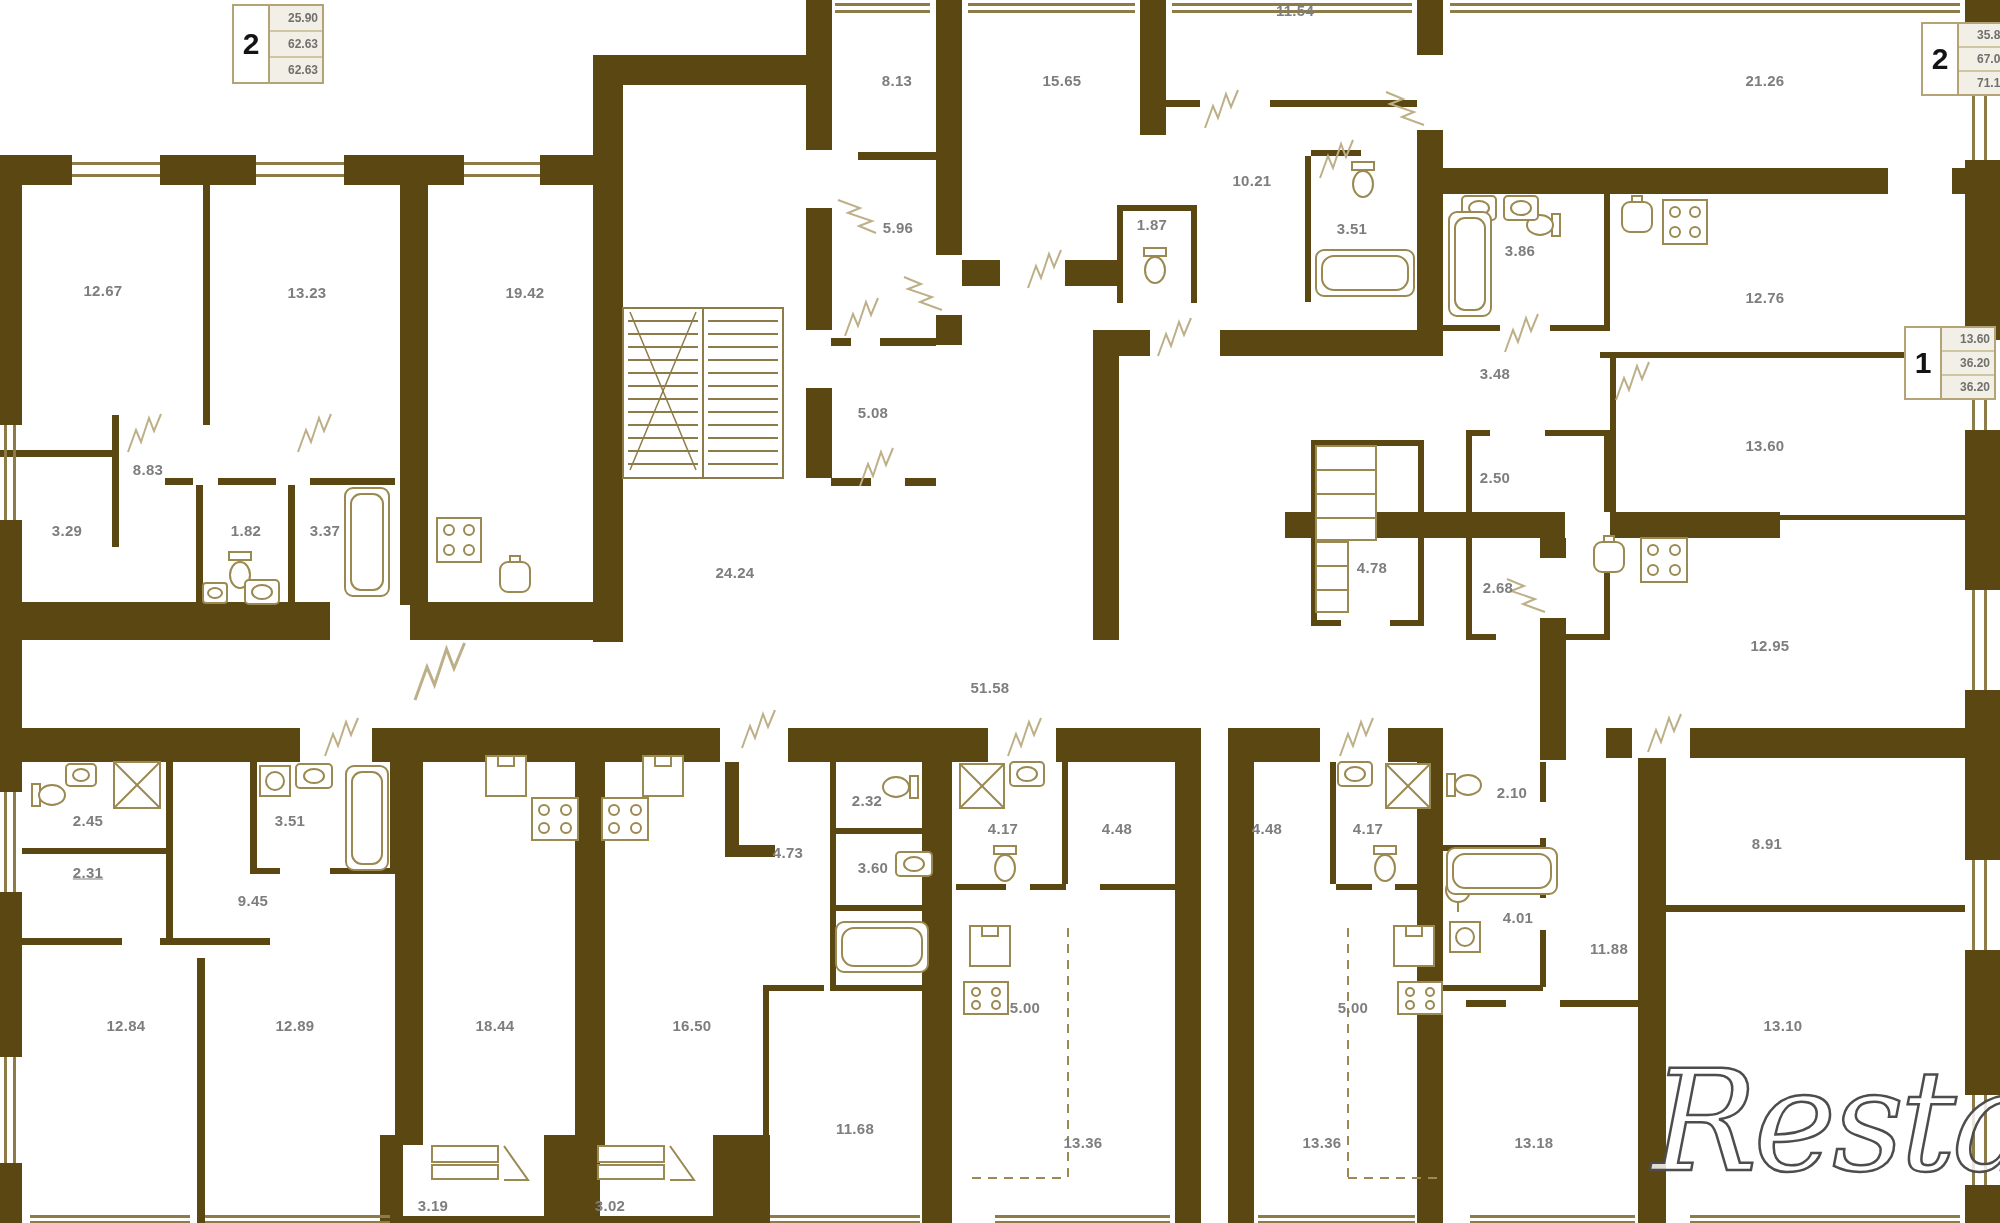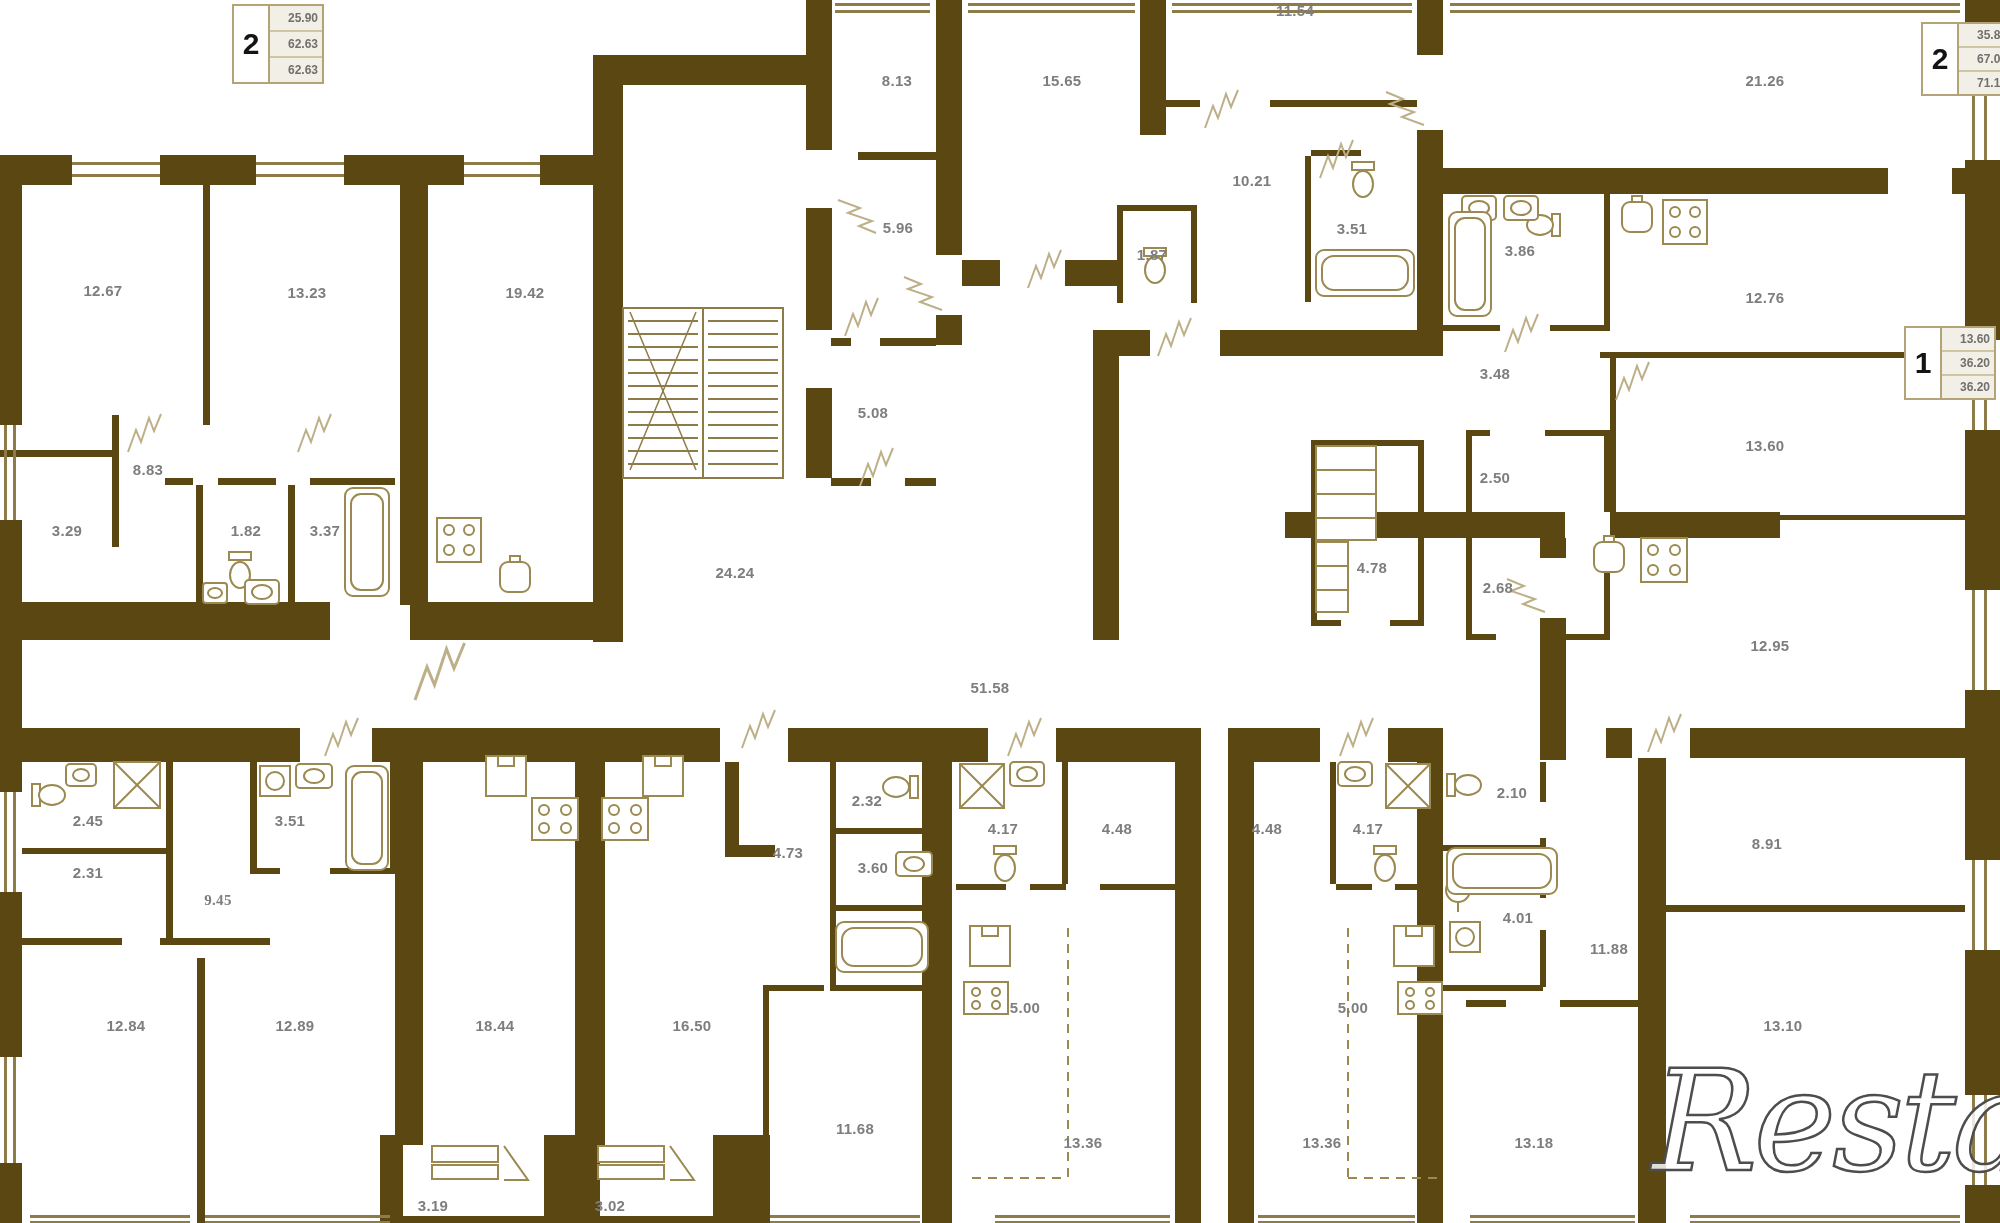--- a/index.html
+++ b/index.html
@@ -540,42 +540,42 @@
 
   <div id="labels">
       <span class="room-label" style="left: 897px; top: 80px;">8.13</span>
       <span class="room-label" style="left: 1062px; top: 80px;">15.65</span>
       <span class="room-label" style="left: 1295px; top: 10px;">11.54</span>
       <span class="room-label" style="left: 1765px; top: 80px;">21.26</span>
       <span class="room-label" style="left: 103px; top: 290px;">12.67</span>
       <span class="room-label" style="left: 307px; top: 292px;">13.23</span>
       <span class="room-label" style="left: 525px; top: 292px;">19.42</span>
       <span class="room-label" style="left: 898px; top: 227px;">5.96</span>
-      <span class="room-label" style="left: 1152px; top: 254px;">1.87</span>
+      <span class="room-label" style="left: 1152px; top: 224px;">1.87</span>
       <span class="room-label" style="left: 1252px; top: 180px;">10.21</span>
       <span class="room-label" style="left: 1352px; top: 228px;">3.51</span>
       <span class="room-label" style="left: 1520px; top: 250px;">3.86</span>
       <span class="room-label" style="left: 1765px; top: 297px;">12.76</span>
       <span class="room-label" style="left: 1495px; top: 373px;">3.48</span>
       <span class="room-label" style="left: 1765px; top: 445px;">13.60</span>
       <span class="room-label" style="left: 1495px; top: 477px;">2.50</span>
       <span class="room-label" style="left: 148px; top: 469px;">8.83</span>
       <span class="room-label" style="left: 67px; top: 530px;">3.29</span>
       <span class="room-label" style="left: 246px; top: 530px;">1.82</span>
       <span class="room-label" style="left: 325px; top: 530px;">3.37</span>
       <span class="room-label" style="left: 873px; top: 412px;">5.08</span>
       <span class="room-label" style="left: 735px; top: 572px;">24.24</span>
       <span class="room-label" style="left: 1372px; top: 567px;">4.78</span>
       <span class="room-label" style="left: 1498px; top: 587px;">2.68</span>
       <span class="room-label" style="left: 1770px; top: 645px;">12.95</span>
       <span class="room-label" style="left: 990px; top: 687px;">51.58</span>
       <span class="room-label" style="left: 88px; top: 820px;">2.45</span>
-      <span class="room-label" style="left: 88px; top: 872px;">2.31</span>
+      <span class="room-label" style="left: 88px; top: 872px; text-decoration: underline;">2.31</span>
       <span class="room-label" style="left: 290px; top: 820px;">3.51</span>
-      <span class="room-label" style="left: 218px; top: 900px; font-family: Liberation Serif, serif;">9.45</span>
+      <span class="room-label" style="left: 253px; top: 900px;">9.45</span>
       <span class="room-label" style="left: 867px; top: 800px;">2.32</span>
       <span class="room-label" style="left: 788px; top: 852px;">4.73</span>
       <span class="room-label" style="left: 873px; top: 867px;">3.60</span>
       <span class="room-label" style="left: 1003px; top: 828px;">4.17</span>
       <span class="room-label" style="left: 1117px; top: 828px;">4.48</span>
       <span class="room-label" style="left: 1267px; top: 828px;">4.48</span>
       <span class="room-label" style="left: 1368px; top: 828px;">4.17</span>
       <span class="room-label" style="left: 1512px; top: 792px;">2.10</span>
       <span class="room-label" style="left: 1518px; top: 917px;">4.01</span>
       <span class="room-label" style="left: 1598px; top: 948px; margin-left: 11px;">11.88</span>

